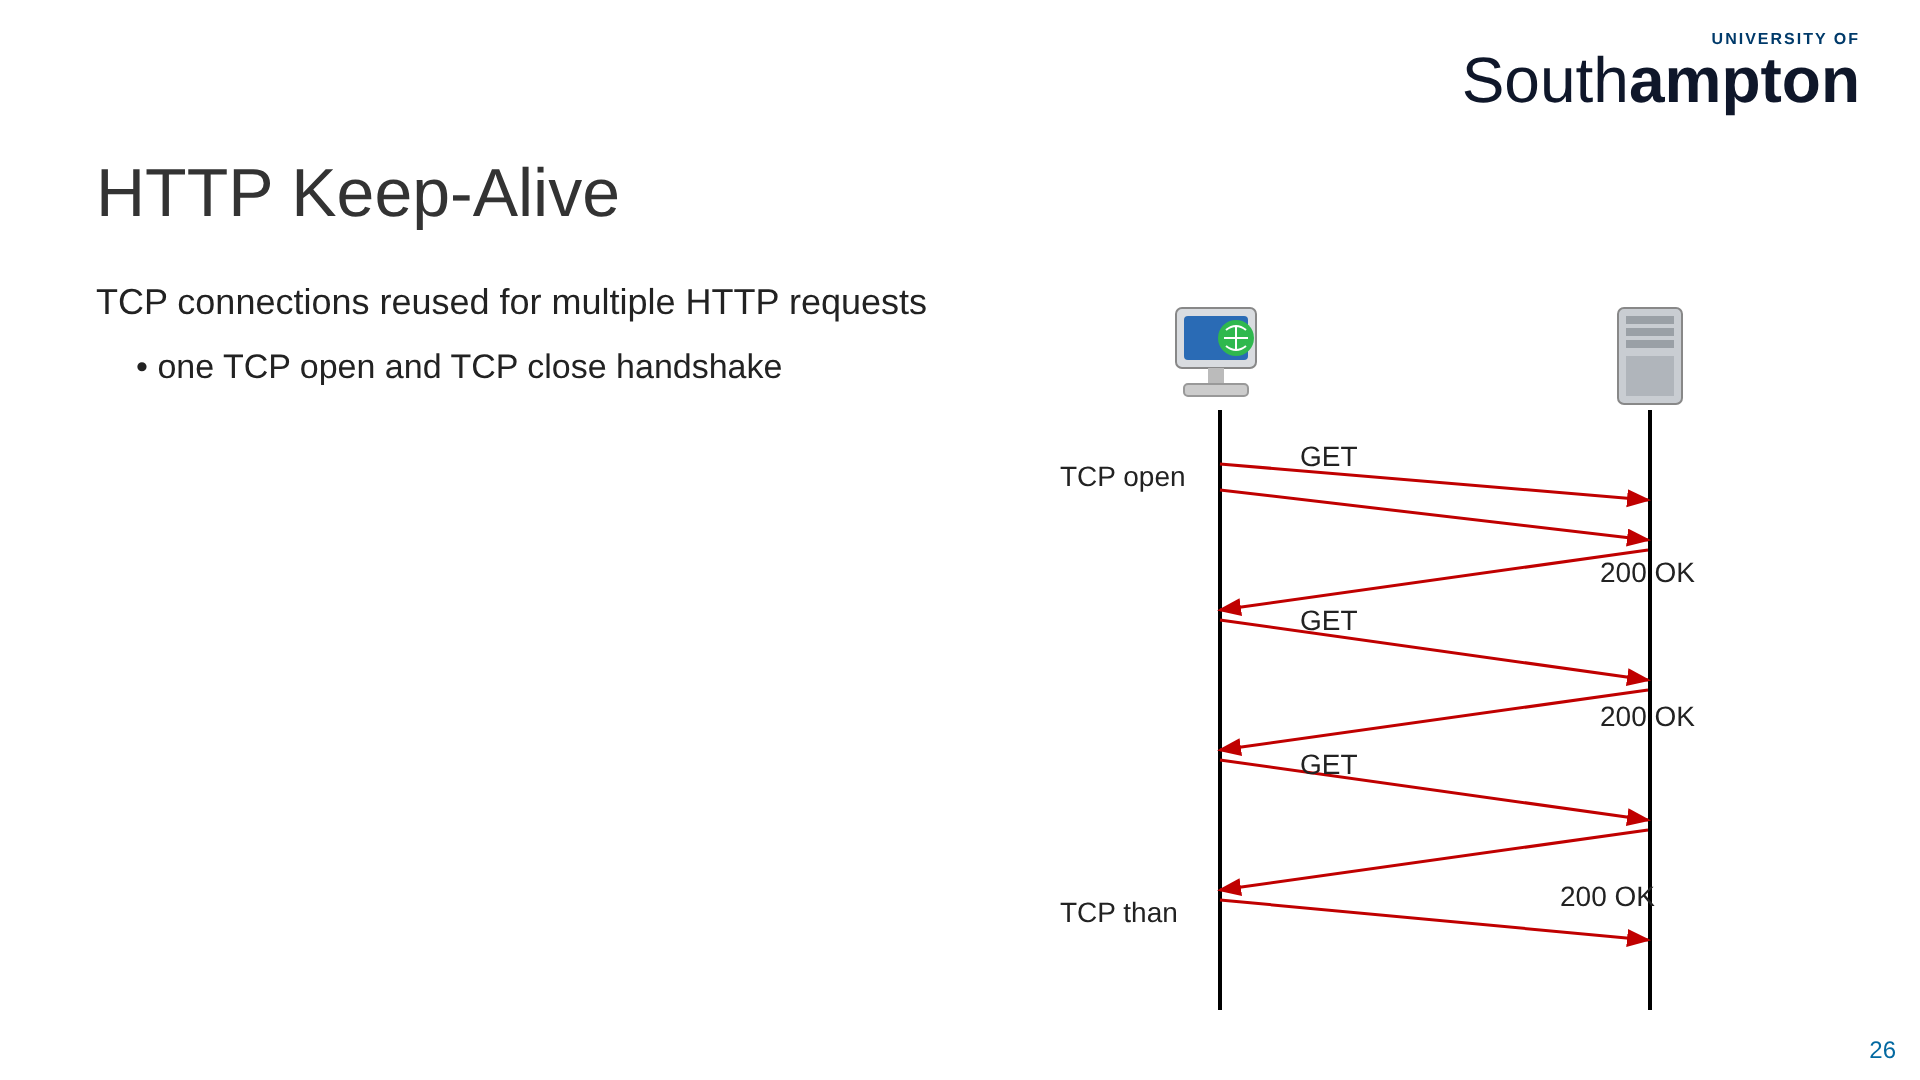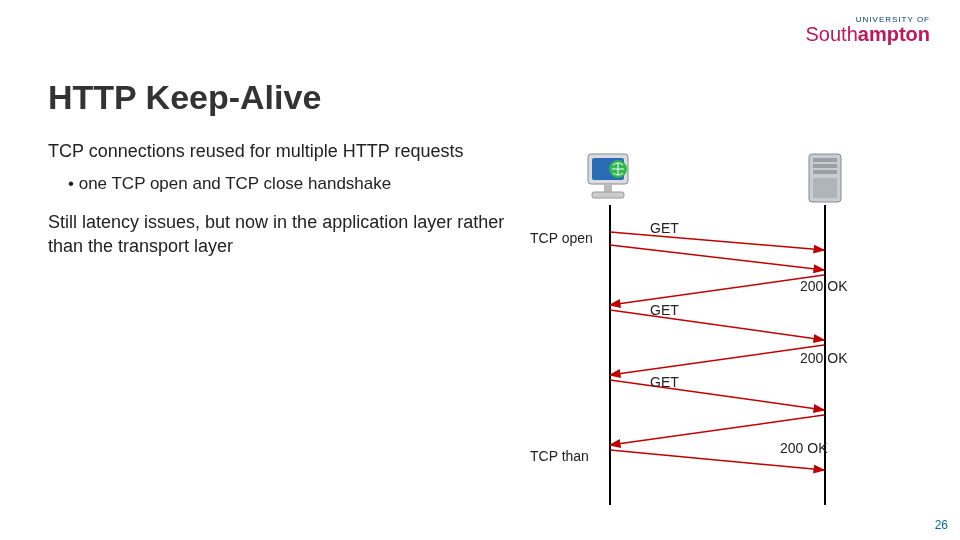--- a/index.html
+++ b/index.html
@@ -1,23 +1,23 @@
 <!DOCTYPE html>
 <html><head>
 <meta charset="utf-8">
 <style>
   html,body{margin:0;padding:0;width:960px;height:540px;font-family:"Segoe UI",Arial,sans-serif;color:#222;background:#fff;position:relative;overflow:hidden}
   .logo{position:absolute;right:30px;top:16px;text-align:right;line-height:1}
-  .logo .u{font-size:8px;letter-spacing:1px;color:#003a6a;font-weight:400}
-  .logo .s{font-size:20px;color:#be185d;font-weight:400}
+  .logo .u{font-size:8px;letter-spacing:1px;color:#003a6a;font-weight:700}
+  .logo .s{font-size:32px;color:#0f172a;font-weight:400}
   .logo .s b{font-weight:700}
-  h1{position:absolute;left:48px;top:78px;margin:0;font-size:34px;font-weight:700;color:#333}
+  h1{position:absolute;left:48px;top:78px;margin:0;font-size:34px;font-weight:400;color:#333}
   .body{position:absolute;left:48px;top:140px;width:460px;font-size:18px;line-height:1.3}
   .body p{margin:0 0 10px 0}
-  .body .sub{margin:2px 0 16px 20px;font-size:17px}
+  .body .sub{margin:2px 0 28px 20px;font-size:17px}
   .body .sub::before{content:"• ";}
   .diagram{position:absolute;left:540px;top:150px;width:360px;height:360px}
   .client,.server{position:absolute;top:0;width:60px;height:55px}
   .client{left:40px}
   .server{left:255px}
   .lifeline{position:absolute;top:55px;width:2px;height:300px;background:#000}
   .ll-c{left:69px}
   .ll-s{left:284px}
   .lbl{position:absolute;font-size:14px;white-space:nowrap}
   .pgnum{position:absolute;right:12px;bottom:8px;font-size:12px;color:#0369a1}
@@ -29,21 +29,20 @@
 <div class="logo">
   <div class="u">UNIVERSITY OF</div>
   <div class="s"><span>South</span><b>ampton</b></div>
 </div>
 
 <h1>HTTP Keep-Alive</h1>
 
 <div class="body">
   <p>TCP connections reused for multiple HTTP requests</p>
   <p class="sub">one TCP open and TCP close handshake</p>
-  <p>Still latency issues, but now in the application layer rather than the transport layer</p>
 </div>
 
 <div class="diagram">
 
   <div class="client">
     <svg width="60" height="55">
       <rect x="8" y="4" width="40" height="30" rx="3" fill="#d9dce0" stroke="#888"></rect>
       <rect x="12" y="8" width="32" height="22" rx="2" fill="#2a6bb5"></rect>
       <circle cx="38" cy="19" r="9" fill="#2fb84e"></circle>
       <path d="M32 19 h12 M38 13 v12 M33 15 q5 -4 10 0 M33 23 q5 4 10 0" stroke="#fff" stroke-width="1" fill="none"></path>

